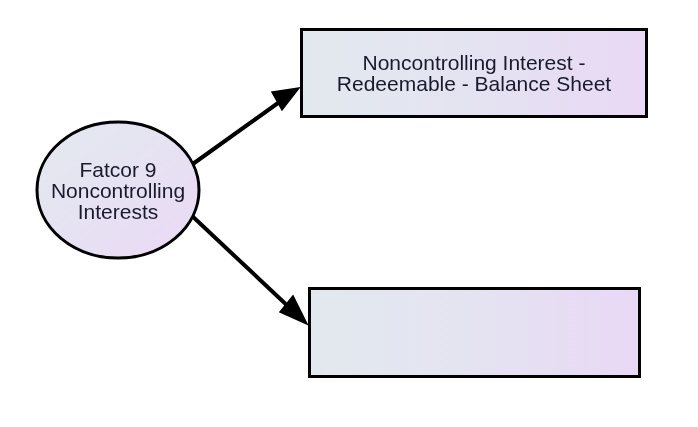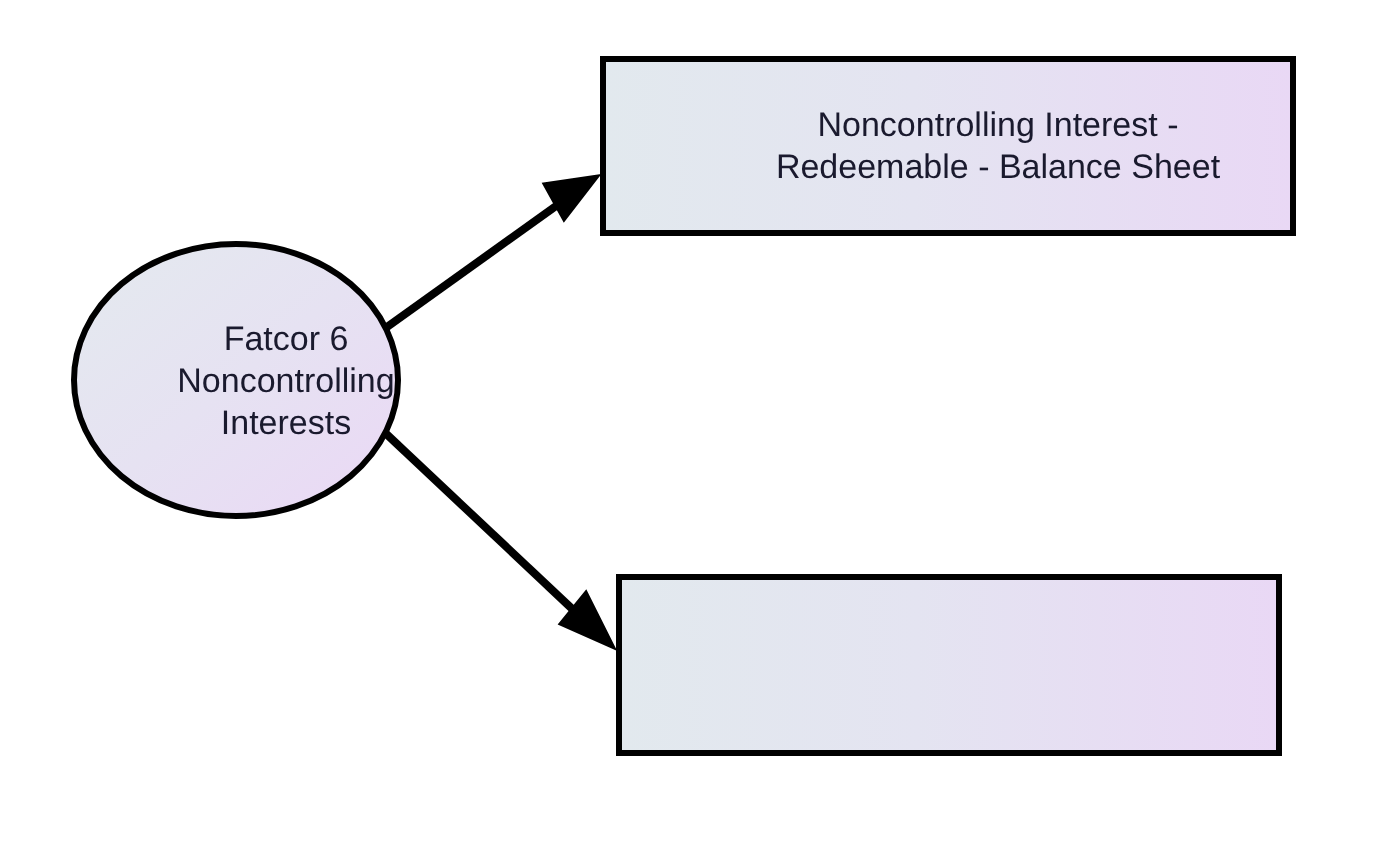--- a/index.html
+++ b/index.html
@@ -23,25 +23,24 @@
     height: 427px;
   }
   .node-label {
     position: absolute;
     display: flex;
     align-items: center;
     justify-content: center;
     text-align: center;
     color: #1a1a2e;
     font-family: "Liberation Sans", sans-serif;
-    font-size: 17px;
+    font-size: 21px;
     line-height: 21px;
     white-space: pre-line;
     pointer-events: none;
-    margin-left: 25px;
   }
   #circle-label {
     left: 36px;
     top: 122px;
     width: 164px;
     height: 136px;
   }
   #box-top-label {
     left: 300px;
     top: 28px;
@@ -84,21 +83,21 @@
       <polygon points="307,324 280,312 293,296" fill="#000000" stroke="#000000" stroke-width="1.5" stroke-linejoin="miter"></polygon>
     </g>
 
     <ellipse cx="118" cy="190" rx="81" ry="68" fill="url(#fillGradEllipse)" stroke="#000000" stroke-width="3"></ellipse>
 
     <rect x="301.5" y="29.5" width="345" height="87" fill="url(#fillGradBox)" stroke="#000000" stroke-width="3"></rect>
 
     <rect x="309.5" y="288.5" width="330" height="88" fill="url(#fillGradBox)" stroke="#000000" stroke-width="3"></rect>
   </svg>
 
-  <div class="node-label" id="circle-label">Fatcor 6
+  <div class="node-label" id="circle-label">Fatcor 9
 Noncontrolling
 Interests</div>
 
   <div class="node-label" id="box-top-label">Noncontrolling Interest -
 Redeemable - Balance Sheet</div>
 
 
 </div>
 
 </body></html>

